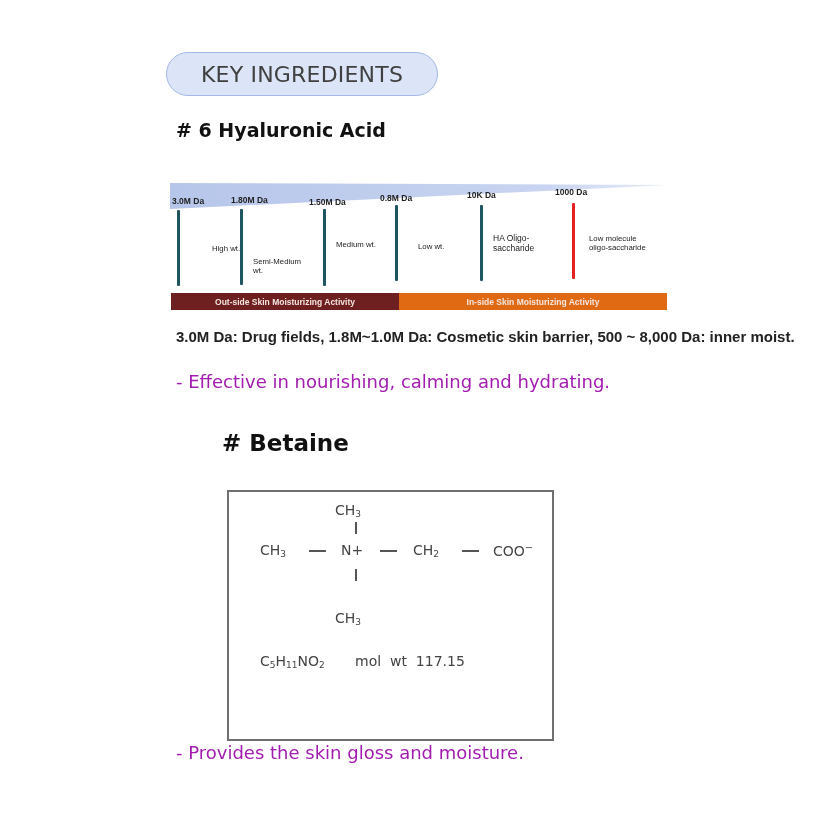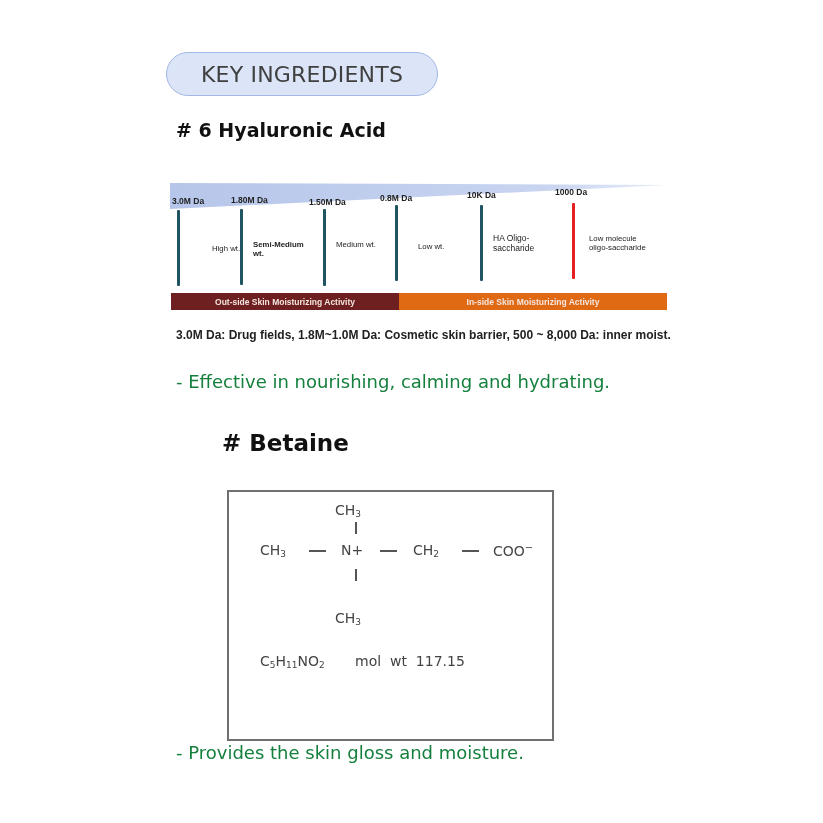--- a/index.html
+++ b/index.html
@@ -22,22 +22,22 @@
     .wedge { left: 0; top: 0; width: 498px; height: 30px; }
     .da-label { font-family: "Liberation Sans", sans-serif; font-weight: bold; font-size: 8.5px; color: #222; white-space: nowrap; }
     .vbar { width: 3px; background: #1f5561; border-radius: 1px; }
     .vbar.red { background: #e52020; }
     .cat { font-family: "Liberation Sans", sans-serif; font-size: 7.8px; color: #222; line-height: 9px; }
     .band { top: 112px; height: 17px; display: flex; align-items: center; justify-content: center; }
     .band span { font-family: "Liberation Sans", sans-serif; font-weight: bold; font-size: 8.5px; color: #f4e6e0; white-space: nowrap; }
     .band.out { left: 1px; width: 228px; background: #6e1f1f; }
     .band.in { left: 229px; width: 268px; background: #e06a14; }
 
-    .note { left: 176px; top: 328px; font-family: "Liberation Sans", sans-serif; font-weight: bold; font-size: 12px; color: #222; white-space: nowrap; }
-    .bullet { font-size: 18px; color: #15803d; white-space: nowrap; }
+    .note { left: 176px; top: 328px; font-family: "Liberation Sans", sans-serif; font-weight: bold; font-size: 15px; color: #222; white-space: nowrap; }
+    .bullet { font-size: 18px; color: #a21caf; white-space: nowrap; }
 
     
     .formula-box { left: 227px; top: 490px; width: 327px; height: 251px; border: 2px solid #707070; box-sizing: border-box; background: #fff; }
     .chem { font-family: "DejaVu Sans", sans-serif; font-size: 14px; color: #444; white-space: nowrap; }
     .chem sub { font-size: 9px; vertical-align: -2px; }
     .chem sup { font-size: 10px; vertical-align: 5px; }
     .bond-v { width: 1.5px; height: 12px; background: #555; }
     .bond-h { height: 1.5px; width: 17px; background: #555; }
   </style>
 </head>
@@ -71,21 +71,21 @@
   <div class="abs vbar" style="left:7px; top:29px; height:76px;"></div>
   <div class="abs vbar" style="left:70px; top:28px; height:76px;"></div>
   <div class="abs vbar" style="left:153px; top:28px; height:77px;"></div>
   <div class="abs vbar" style="left:225px; top:24px; height:76px;"></div>
   <div class="abs vbar" style="left:310px; top:24px; height:76px;"></div>
   <div class="abs vbar red" style="left:402px; top:22px; height:76px;"></div>
 
   <div class="abs cat" style="left:19px; top:63px;margin-left:23px;">
     <div>High wt.</div>
   </div>
-  <div class="abs cat" style="left:83px; top:59px;font-weight:bold;">
+  <div class="abs cat" style="left:83px; top:76px;">
     <div>Semi-Medium</div>
     <div>wt.</div>
   </div>
   <div class="abs cat" style="left:166px; top:59px;">
     <div>Medium wt.</div>
   </div>
   <div class="abs cat" style="left:248px; top:61px;">
     <div>Low wt.</div>
   </div>
   <div class="abs cat" style="left:323px; top:52px; font-size:8.5px; line-height:10px;">

